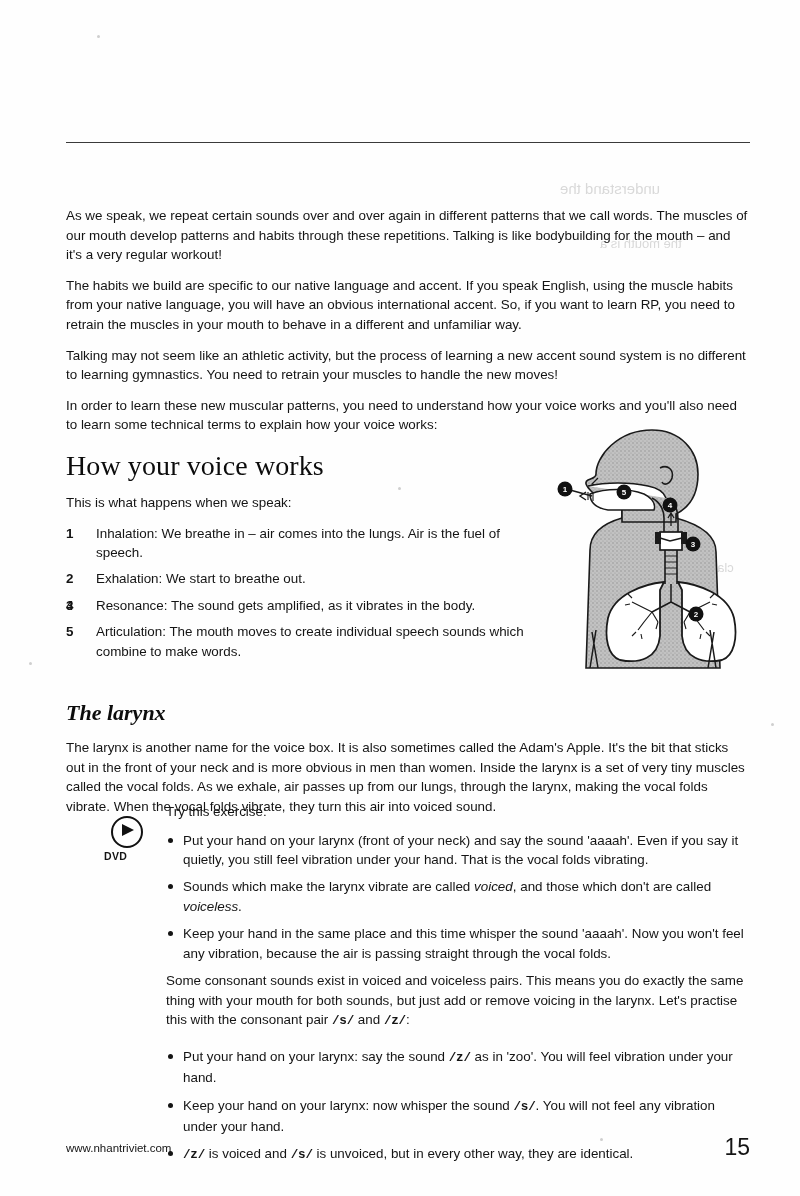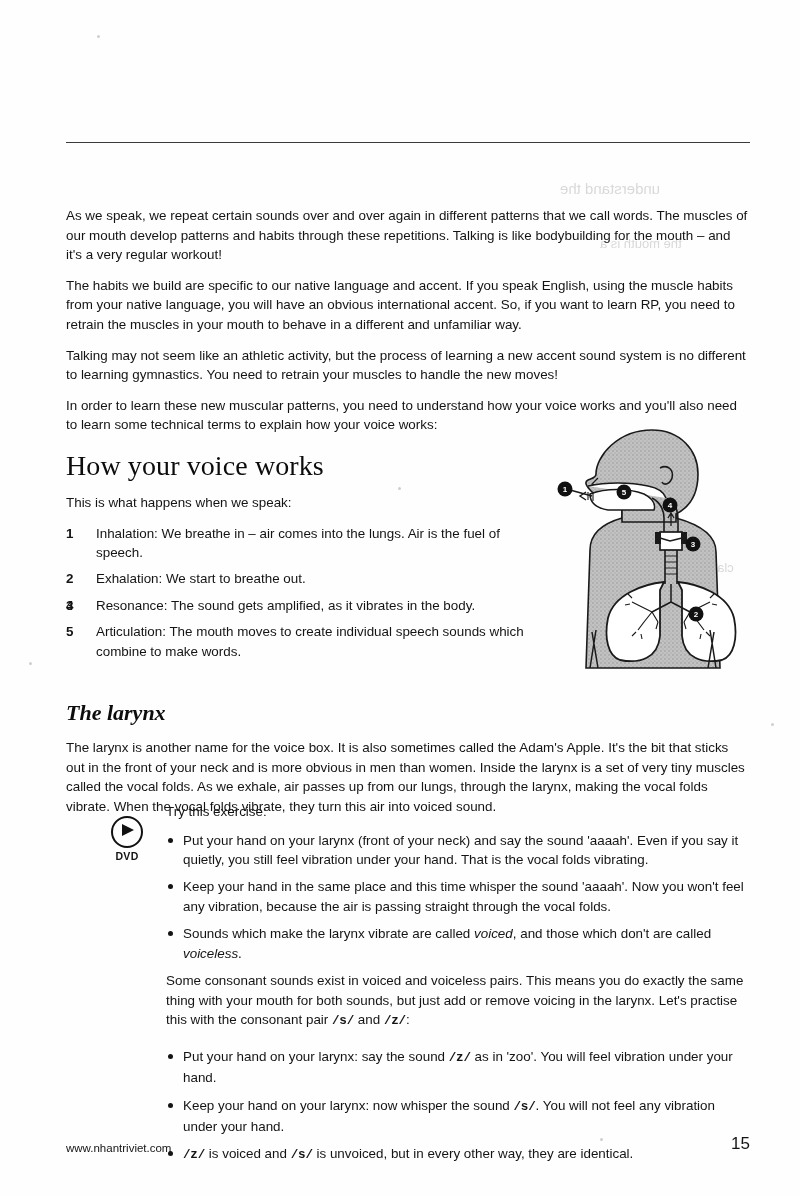--- a/index.html
+++ b/index.html
@@ -136,21 +136,20 @@
     font-weight: bold;
     letter-spacing: -0.2px;
   }
 
   
   .dvd-marker {
     position: absolute;
     left: 104px;
     top: 816px;
     width: 46px;
-    text-align: center;
   }
   .dvd-marker .ring {
     width: 28px;
     height: 28px;
     margin: 0 auto;
     border: 2px solid #111;
     border-radius: 50%;
     position: relative;
   }
   .dvd-marker .ring::after {
@@ -175,21 +174,21 @@
   .footer-url {
     position: absolute;
     left: 66px;
     top: 1142px;
     font-size: 11.5px;
   }
   .footer-page {
     position: absolute;
     right: 50px;
     top: 1134px;
-    font-size: 17px;
+    font-size: 23px;
   }
 
   
   .figure {
     position: absolute;
     left: 548px;
     top: 422px;
     width: 210px;
     height: 248px;
   }
@@ -341,24 +340,24 @@
   <div class="dvd-marker">
     <div class="ring"></div>
     <div class="dvd-label">DVD</div>
   </div>
 
   <div style="position:absolute; left:166px; top:802px; width:584px;">
     <p class="body" style="margin-bottom:9px;">Try this exercise:</p>
 
     <ul class="bullets">
       <li>Put your hand on your larynx (front of your neck) and say the sound 'aaaah'. Even if you say it quietly, you still feel vibration under your hand. That is the vocal folds vibrating.</li>
+      <li>
+        <span>Sounds which make the larynx vibrate are called </span><span class="ital">voiced</span><span>, and those which don't are called </span><span class="ital">voiceless</span><span>.</span>
+      </li>
       <li>Keep your hand in the same place and this time whisper the sound 'aaaah'. Now you won't feel any vibration, because the air is passing straight through the vocal folds.</li>
-      <li>
-        <span>Sounds which make the larynx vibrate are called </span><span class="ital">voiced</span><span>, and those which don't are called </span><span class="ital">voiceless</span><span>.</span>
-      </li>
     </ul>
 
     <p class="body" style="margin-top:4px; margin-bottom:15px;"><span>Some consonant sounds exist in voiced and voiceless pairs. This means you do exactly the same thing with your mouth for both sounds, but just add or remove voicing in the larynx. Let's practise this with the consonant pair </span><span class="mono">/s/</span><span> and </span><span class="mono">/z/</span><span>:</span></p>
 
     <ul class="bullets">
       <li><span>Put your hand on your larynx: say the sound </span><span class="mono">/z/</span><span> as in 'zoo'. You will feel vibration under your hand.</span></li>
       <li><span>Keep your hand on your larynx: now whisper the sound </span><span class="mono">/s/</span><span>. You will not feel any vibration under your hand.</span></li>
       <li><span></span><span class="mono">/z/</span><span> is voiced and </span><span class="mono">/s/</span><span> is unvoiced, but in every other way, they are identical.</span></li>
     </ul>
   </div>

